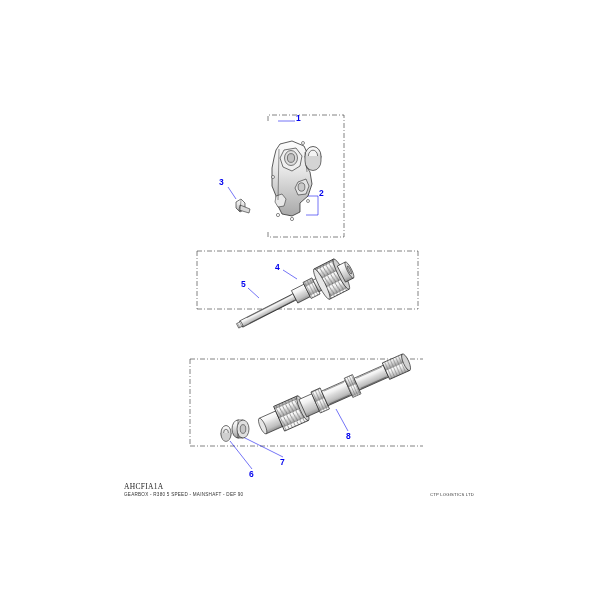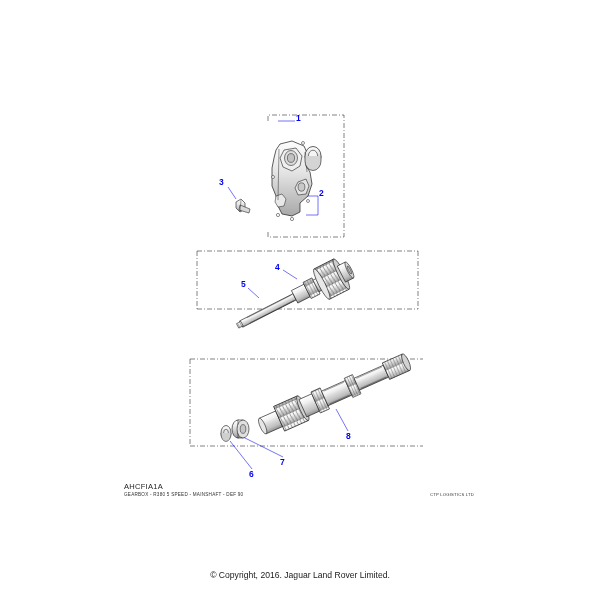--- a/index.html
+++ b/index.html
@@ -35,21 +35,21 @@
     font-family: "Liberation Sans", sans-serif;
     white-space: nowrap;
     letter-spacing: 0;
   }
   .footer-code {
     position: absolute;
     left: 124px;
     top: 482px;
     font-size: 7.5px;
     color: #222222;
-    font-family: Liberation Sans, sans-serif;
+    font-family: Liberation Serif, serif;
     letter-spacing: 0.3px;
   }
   .footer-desc {
     position: absolute;
     left: 124px;
     top: 492px;
     font-size: 4.6px;
     color: #333333;
     font-family: "Liberation Sans", sans-serif;
     letter-spacing: 0.25px;
@@ -246,15 +246,14 @@
   <div class="callout" style="left:219px; top:177px;">3</div>
   <div class="callout" style="left:275px; top:262px;">4</div>
   <div class="callout" style="left:241px; top:279px;">5</div>
   <div class="callout" style="left:249px; top:469px;">6</div>
   <div class="callout" style="left:280px; top:457px;">7</div>
   <div class="callout" style="left:346px; top:431px;">8</div>
 
   <div class="footer-code">AHCFIA1A</div>
   <div class="footer-desc">GEARBOX - R380 5 SPEED - MAINSHAFT - DEF 90</div>
   <div class="footer-right">CTP LOGISTICS LTD</div>
-  <div class="copyright">© Copyright, 2016. Jaguar Land Rover Limited.</div>
 
 </div>
 
 </body></html>

